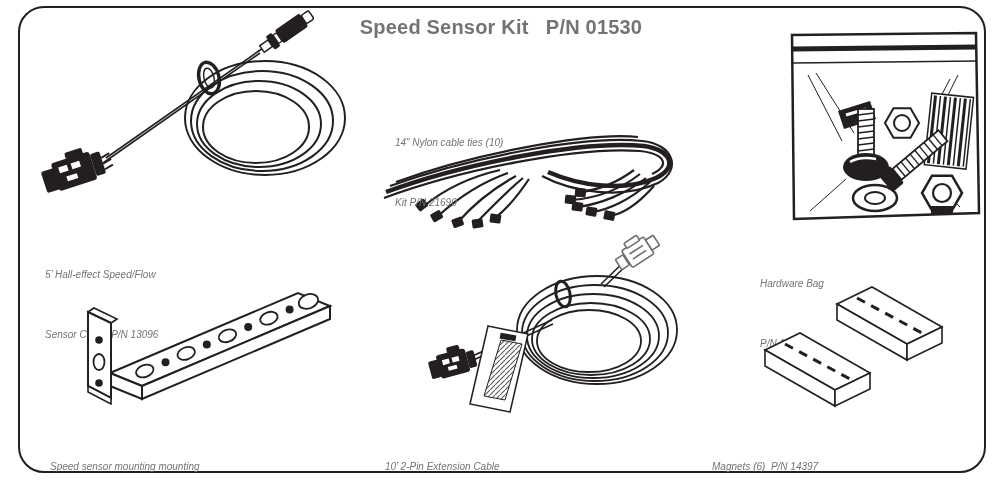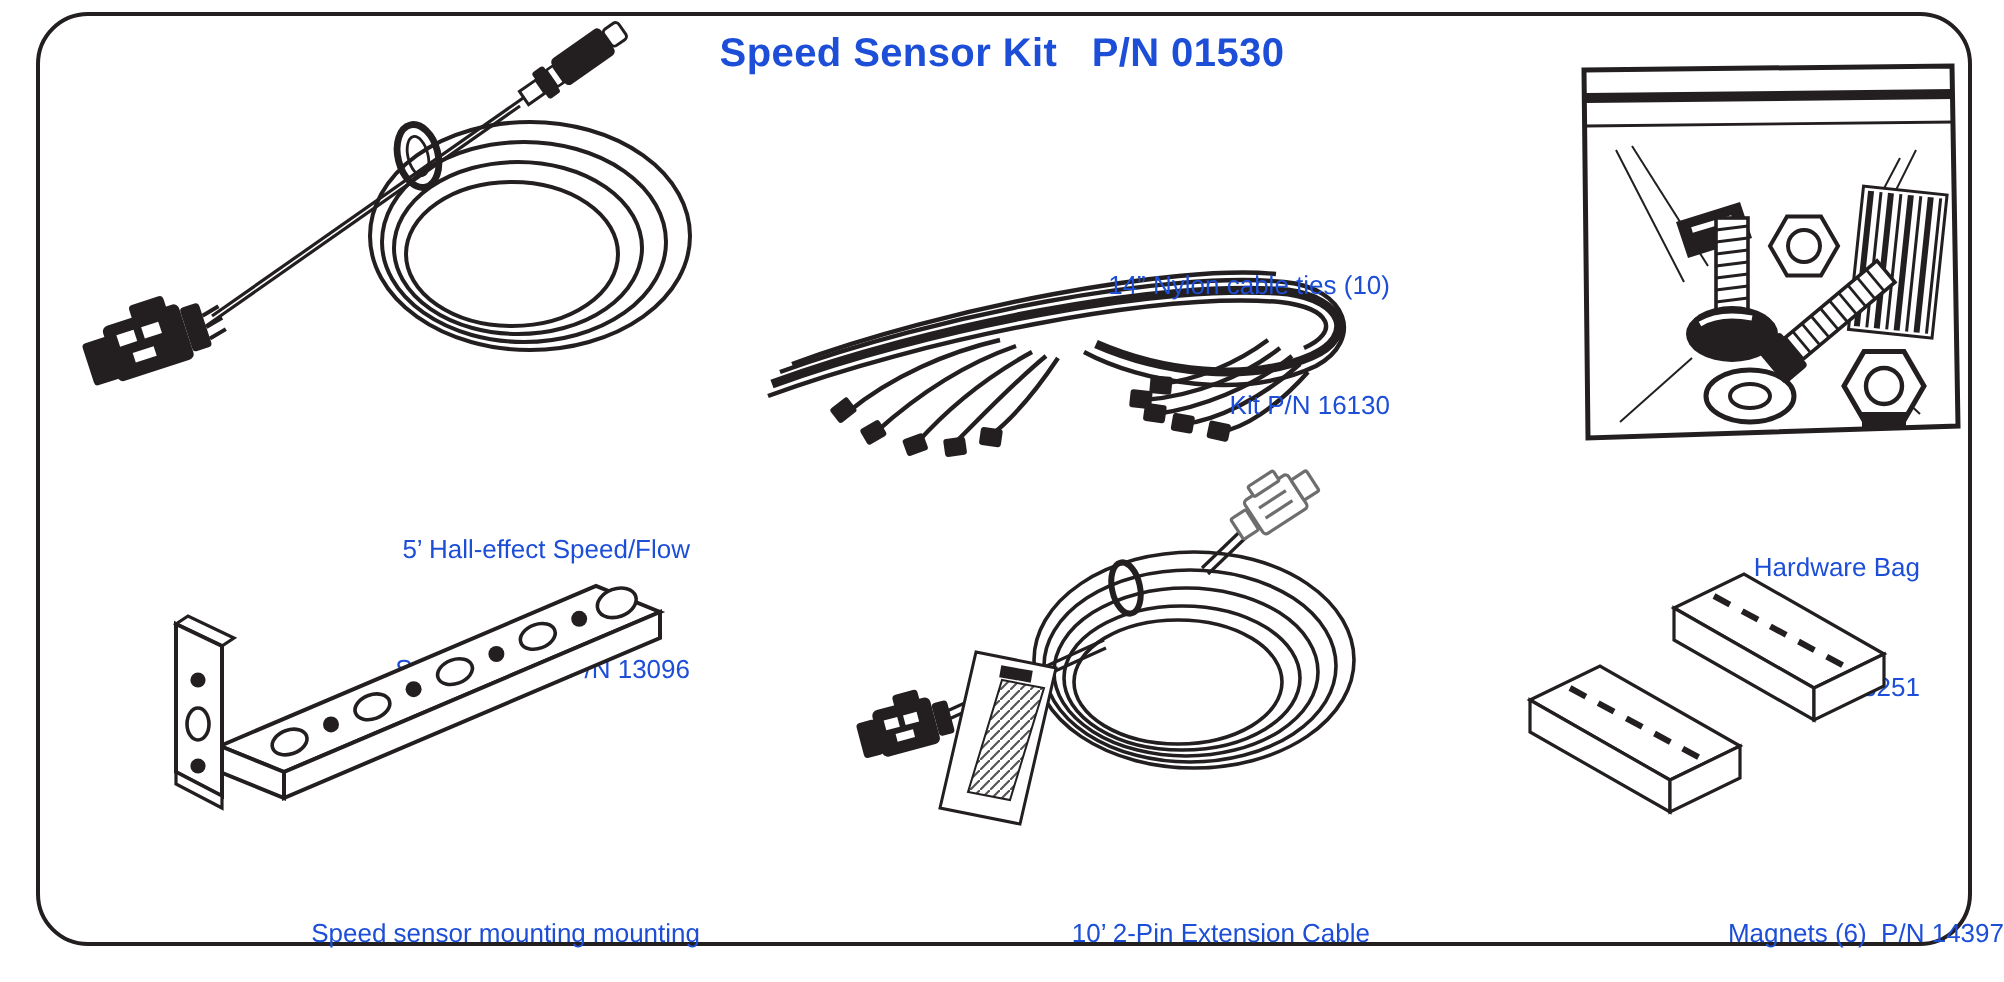--- a/index.html
+++ b/index.html
@@ -1,28 +1,28 @@
 <!DOCTYPE html>
 <html><head>
 <meta charset="utf-8">
 <style>
   html,body { margin:0; padding:0; background:#ffffff; }
   .canvas {
     position:relative; width:1002px; height:491px; background:#ffffff;
-    font-family:"Liberation Sans", sans-serif; color:#1d4ed8; overflow:hidden;
+    font-family:"Liberation Sans", sans-serif; color:#737373; overflow:hidden;
   }
   .frame {
     position:absolute; left:18px; top:6px; width:968px; height:467px;
     border:2px solid #231f20; border-radius:26px; box-sizing:border-box;
   }
   .title {
     position:absolute; top:16px; left:0; width:100%; text-align:center;
     font-size:20px; font-weight:bold; white-space:pre; letter-spacing:.2px;
   }
-  .label { position:absolute; text-align:right; font-size:13px; line-height:20px; white-space:pre; }
+  .label { position:absolute; text-align:left; font-size:10px; line-height:20px; white-space:pre;font-style:italic; }
   .illus { position:absolute; }
   svg { display:block; }
 </style>
 </head>
 <body>
 
 <div class="canvas">
 
   <div class="frame"></div>
 
@@ -101,21 +101,21 @@
       <rect x="193" y="65" width="11" height="9" rx="1.5" transform="rotate(6 198 69)"></rect>
       <rect x="200" y="72" width="11" height="9" rx="1.5" transform="rotate(8 205 76)"></rect>
       <rect x="214" y="77" width="11" height="9" rx="1.5" transform="rotate(10 219 81)"></rect>
       <rect x="232" y="81" width="11" height="9" rx="1.5" transform="rotate(12 237 85)"></rect>
       <rect x="203" y="58" width="11" height="9" rx="1.5" transform="rotate(5 208 62)"></rect>
     </g>
   </svg>
 
   <div class="label" style="left:395px; top:93px; width:300px;">
     <div>14” Nylon cable ties (10)</div>
-    <div>Kit P/N 16130</div>
+    <div>Kit P/N 21690</div>
   </div>
 
   <svg class="illus" style="left:780px; top:15px;" width="210" height="215" viewBox="0 0 210 215">
     <path d="M12,20 L196,18 L199,198 L14,204 Z" fill="#ffffff" stroke="#231f20" stroke-width="2.5"></path>
     <g stroke="#231f20">
       <line x1="13" y1="34" x2="197" y2="32" stroke-width="5"></line>
       <line x1="13" y1="48" x2="197" y2="46" stroke-width="1.4"></line>
     </g>
     <g stroke="#231f20" stroke-width="1">
       <line x1="28" y1="60" x2="62" y2="126"></line>

